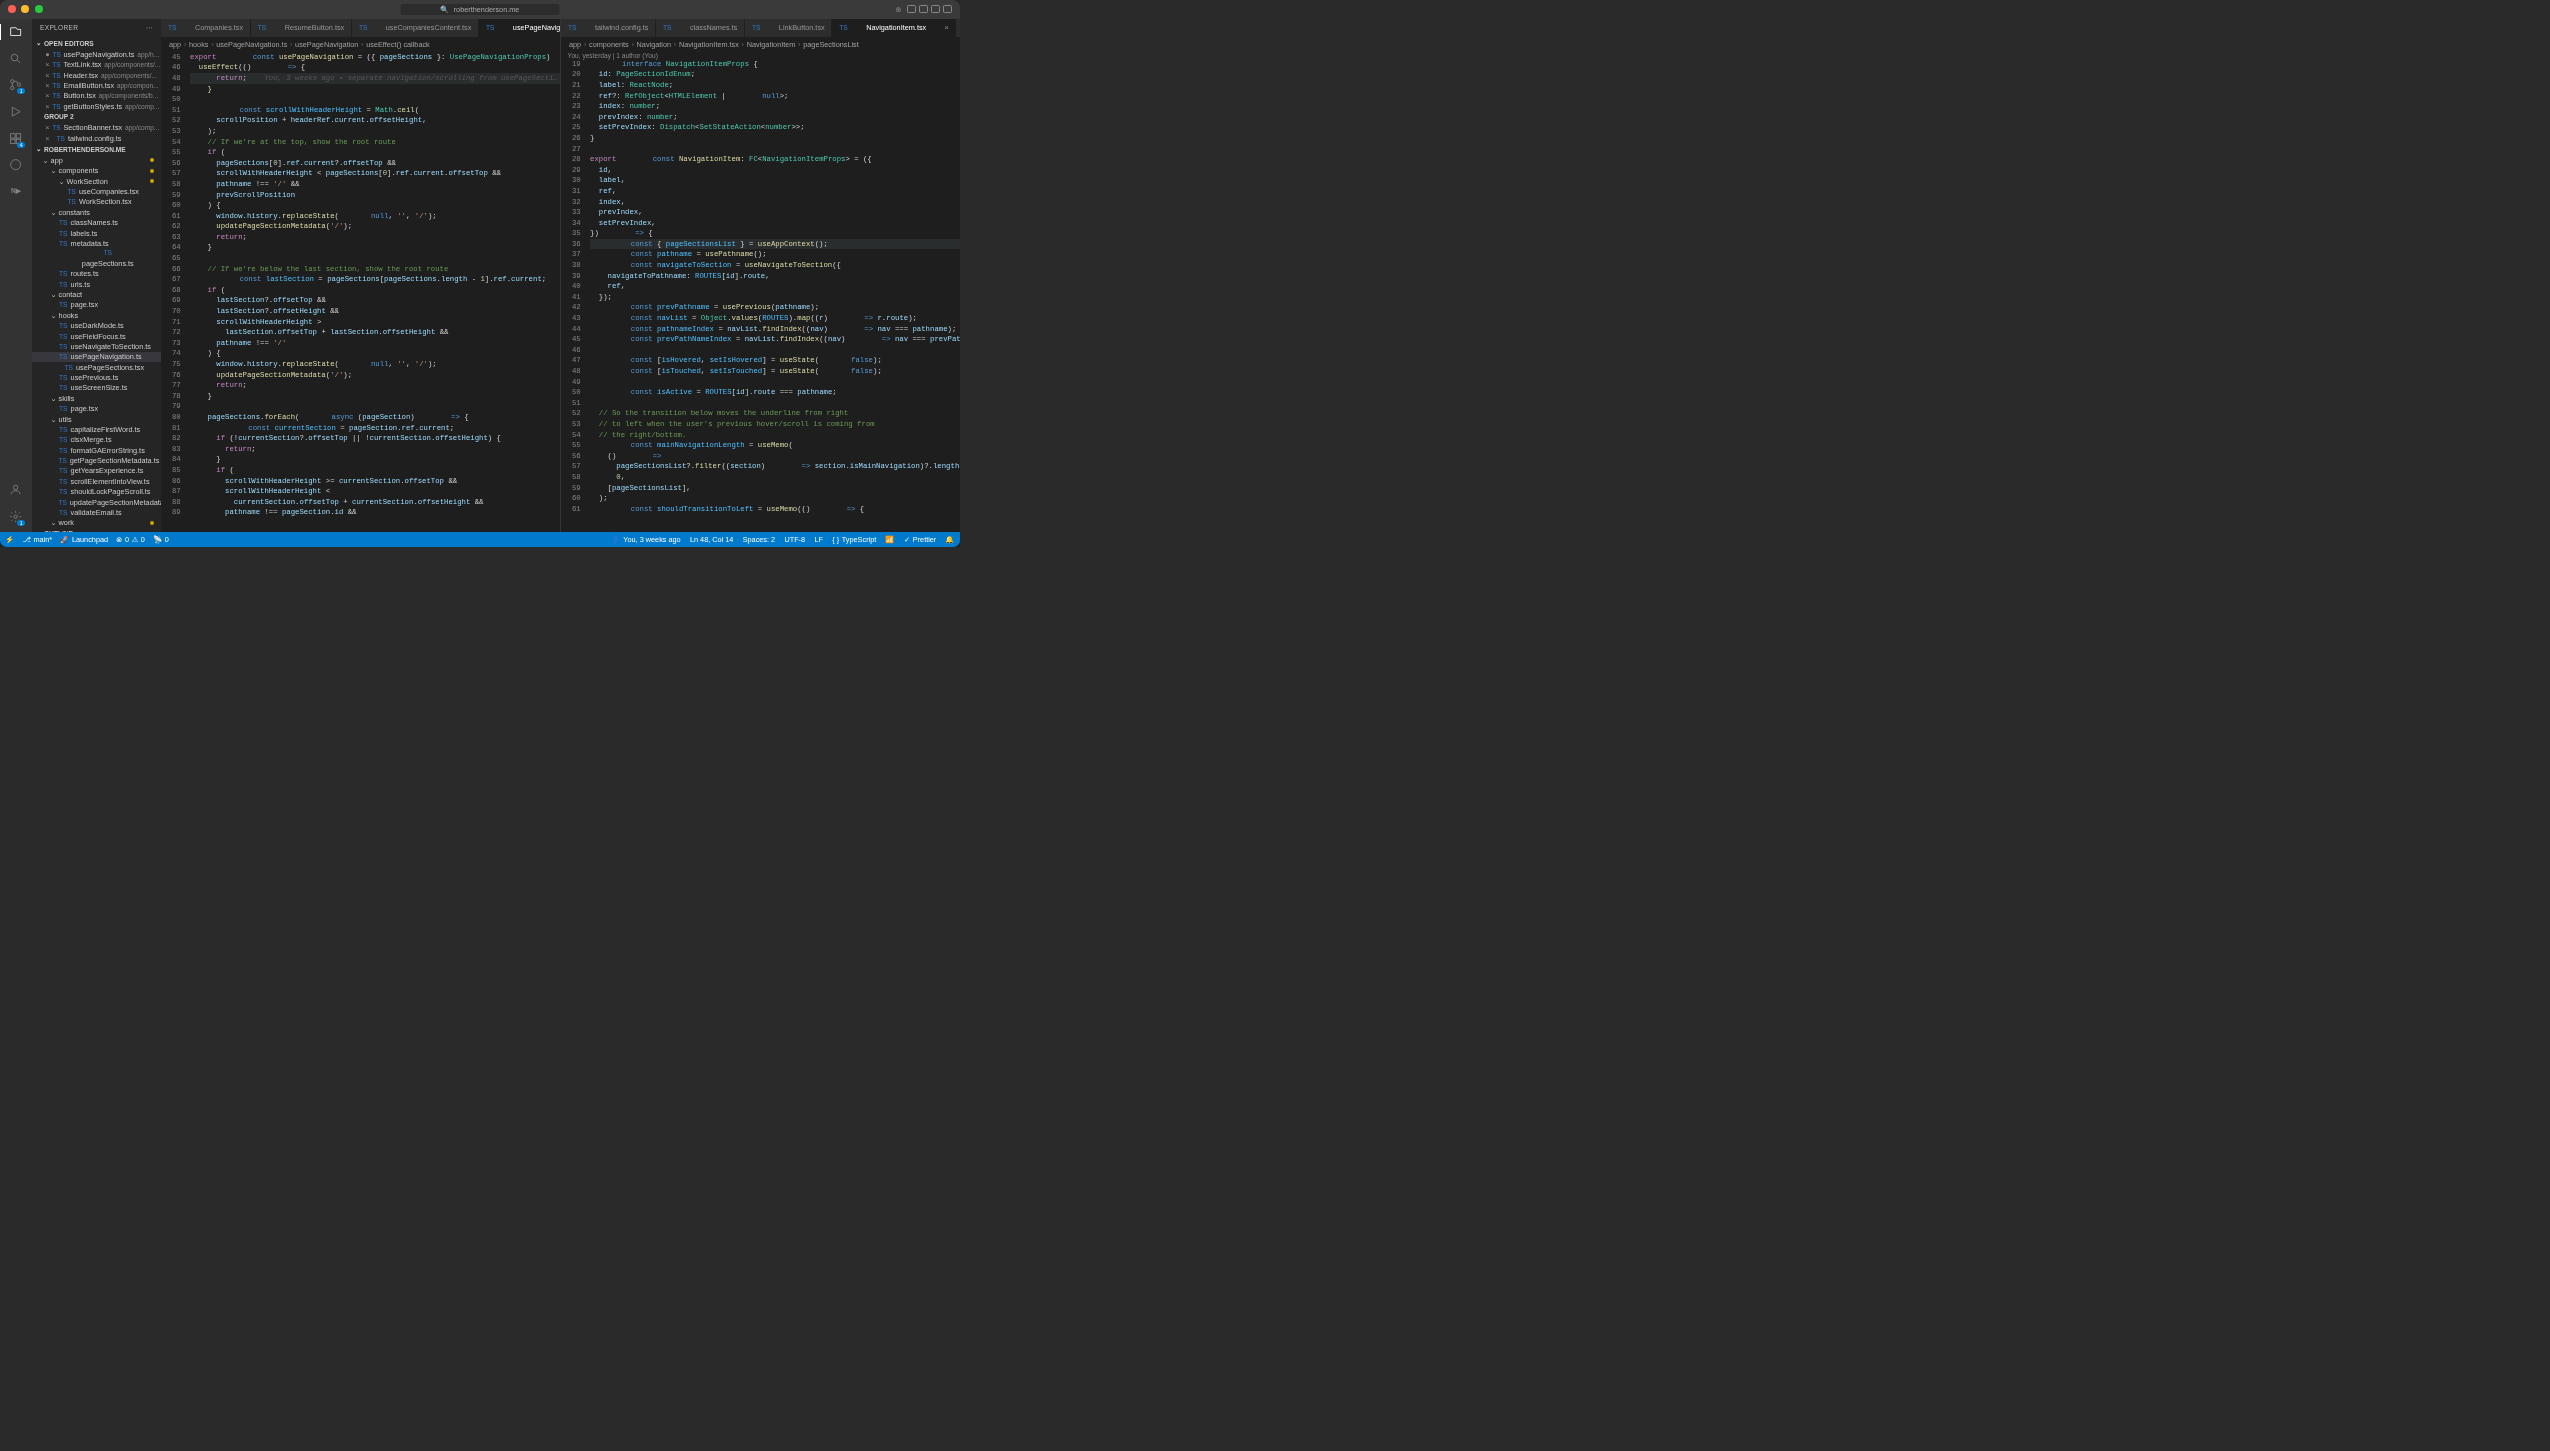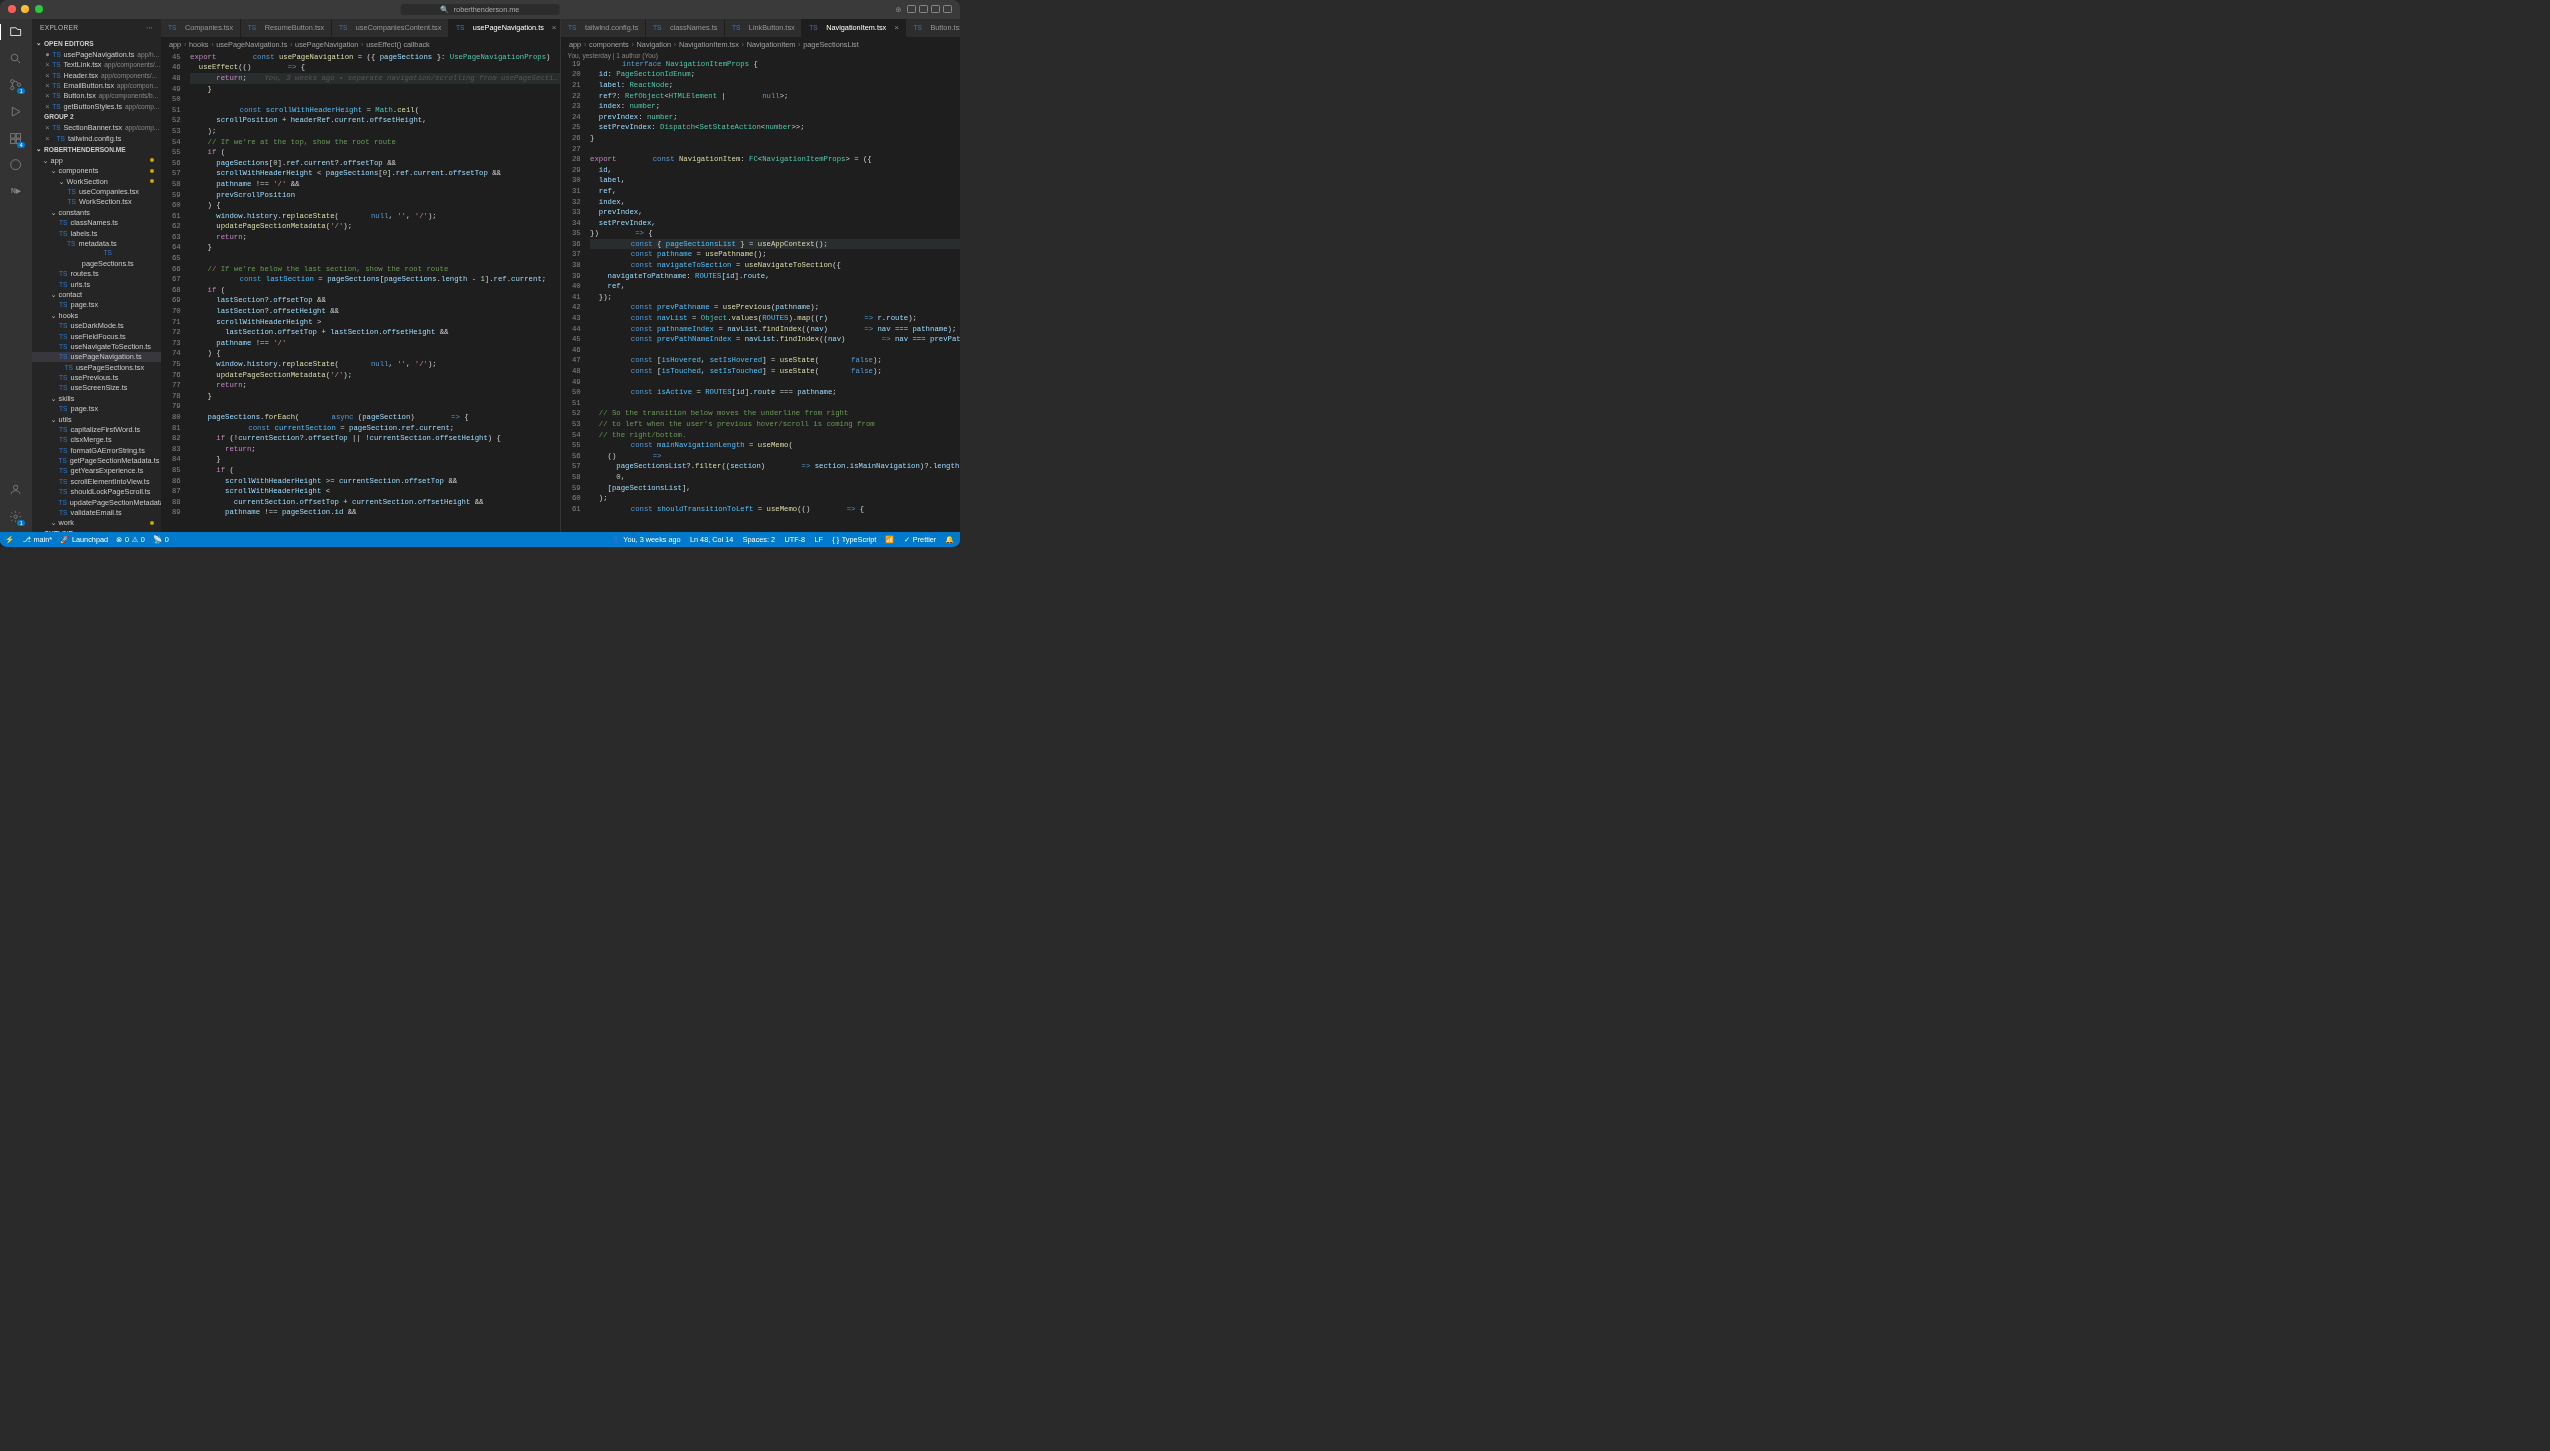--- a/index.html
+++ b/index.html
@@ -197,21 +197,21 @@
     .tab-bar {
       height: 18.6px;
       background: #252526;
       display: flex;
       overflow: hidden;
     }
     .tab {
       padding: 0 6.6px;
       display: flex;
       align-items: center;
-      gap: 8px;
+      gap: 18px;
       color: #969696;
       background: #2d2d2d;
       border-right: 0.7px solid #1e1e1e;
       font-size: 7.3px;
       white-space: nowrap;
       cursor: pointer;
     }
     .tab.active {
       background: #1e1e1e;
       color: #fff;
@@ -487,21 +487,21 @@
               <span>constants</span>
             </div>
             <div class="tree-item" style="padding-left: 26.6px;">
               <span class="file-icon ts-icon">TS</span>
               <span>classNames.ts</span>
             </div>
             <div class="tree-item" style="padding-left: 26.6px;">
               <span class="file-icon ts-icon">TS</span>
               <span>labels.ts</span>
             </div>
-            <div class="tree-item" style="padding-left: 26.6px; margin-left: 8px;">
+            <div class="tree-item" style="padding-left: 26.6px;">
               <span class="file-icon ts-icon">TS</span>
               <span>metadata.ts</span>
             </div>
             <div class="tree-item" style="padding-left: 26.6px; flex-direction: column;">
               <span class="file-icon ts-icon">TS</span>
               <span>pageSections.ts</span>
             </div>
             <div class="tree-item" style="padding-left: 26.6px;">
               <span class="file-icon ts-icon">TS</span>
               <span>routes.ts</span>

